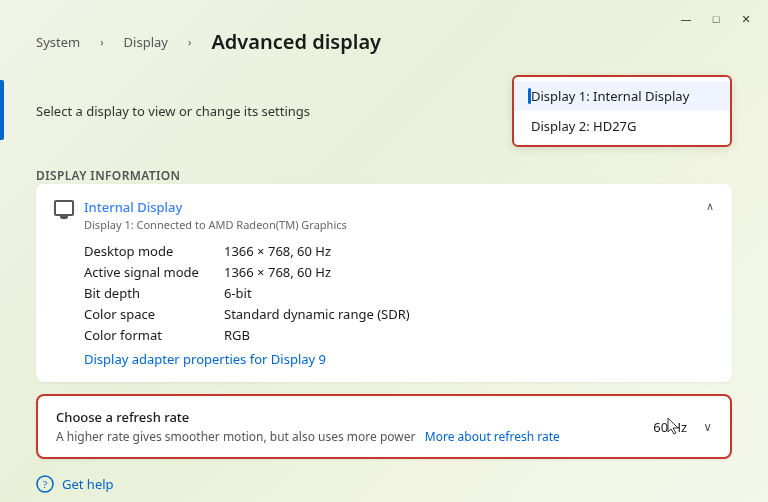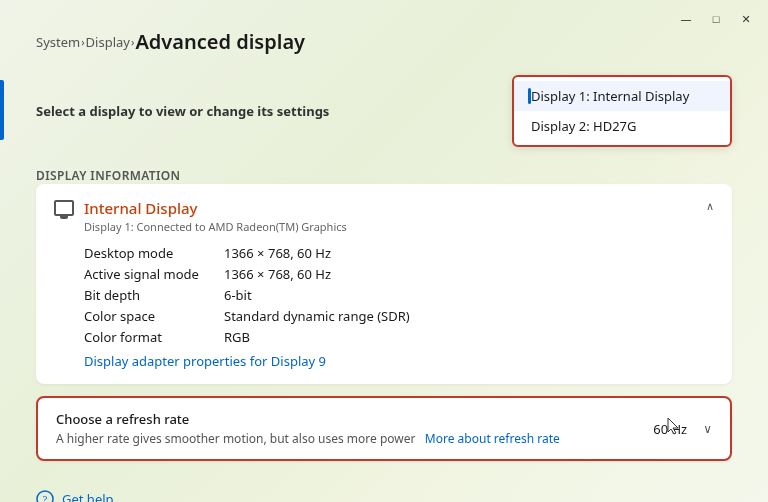--- a/index.html
+++ b/index.html
@@ -42,21 +42,21 @@
       position: relative;
     }
 
     
     .breadcrumb {
       font-size: 13px;
       color: #555;
       margin-bottom: 20px;
       display: flex;
       align-items: center;
-      gap: 1px;
+      gap: 20px;
     }
     .breadcrumb .nav-link {
       color: #555;
       cursor: pointer;
     }
     .breadcrumb .chevron { color: #555; font-size: 11px; }
     .breadcrumb .current {
       font-size: 20px;
       font-weight: 600;
       color: #1a1a1a;
@@ -65,21 +65,20 @@
     
     .select-display-row {
       display: flex;
       align-items: center;
       justify-content: space-between;
       margin-bottom: 20px;
     }
     .select-display-label {
       font-size: 13px;
       color: #333;
-      font-weight: bold;
     }
 
     
     .display-dropdown {
       position: relative;
       border: 2px solid #c0392b;
       border-radius: 6px;
       background: white;
       width: 220px;
       padding: 4px 0;
@@ -148,23 +147,23 @@
       position: absolute;
       bottom: -5px;
       left: 50%;
       transform: translateX(-50%);
       width: 8px;
       height: 4px;
       background: #555;
       border-radius: 0 0 2px 2px;
     }
     .display-name {
-      font-size: 15px;
+      font-size: 13px;
       font-weight: 500;
-      color: #c2410c;
+      color: #3b82f6;
     }
     .display-subtitle {
       font-size: 11px;
       color: #666;
       margin-top: 1px;
     }
     .chevron-up {
       font-size: 11px;
       color: #555;
       cursor: pointer;
@@ -197,21 +196,21 @@
 
     
     .refresh-card {
       border: 2px solid #c0392b;
       border-radius: 8px;
       background: white;
       padding: 12px 18px;
       display: flex;
       align-items: center;
       justify-content: space-between;
-      margin-bottom: 29px;
+      margin-bottom: 16px;
       box-shadow: 0 1px 3px rgba(0,0,0,0.06);
     }
     .refresh-text-group {}
     .refresh-title {
       font-size: 13px;
       font-weight: 500;
       color: #1a1a1a;
       margin-bottom: 2px;
     }
     .refresh-desc {

